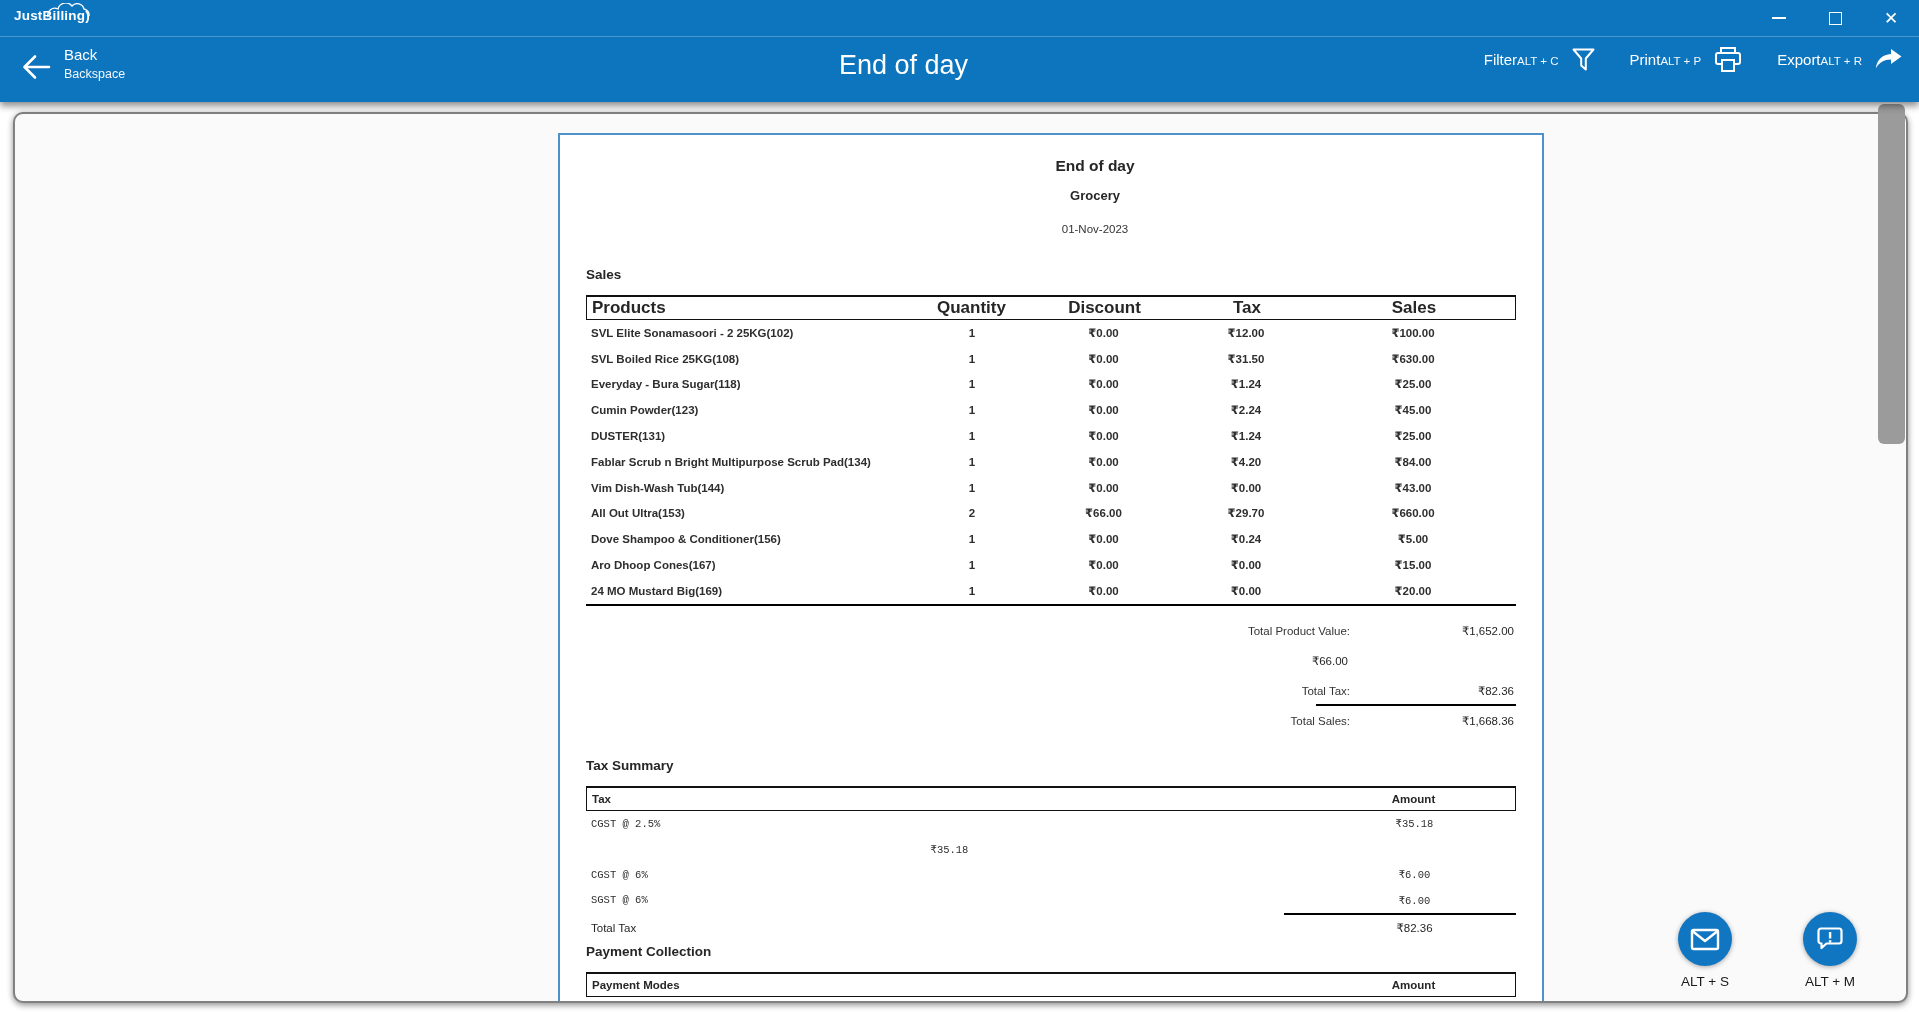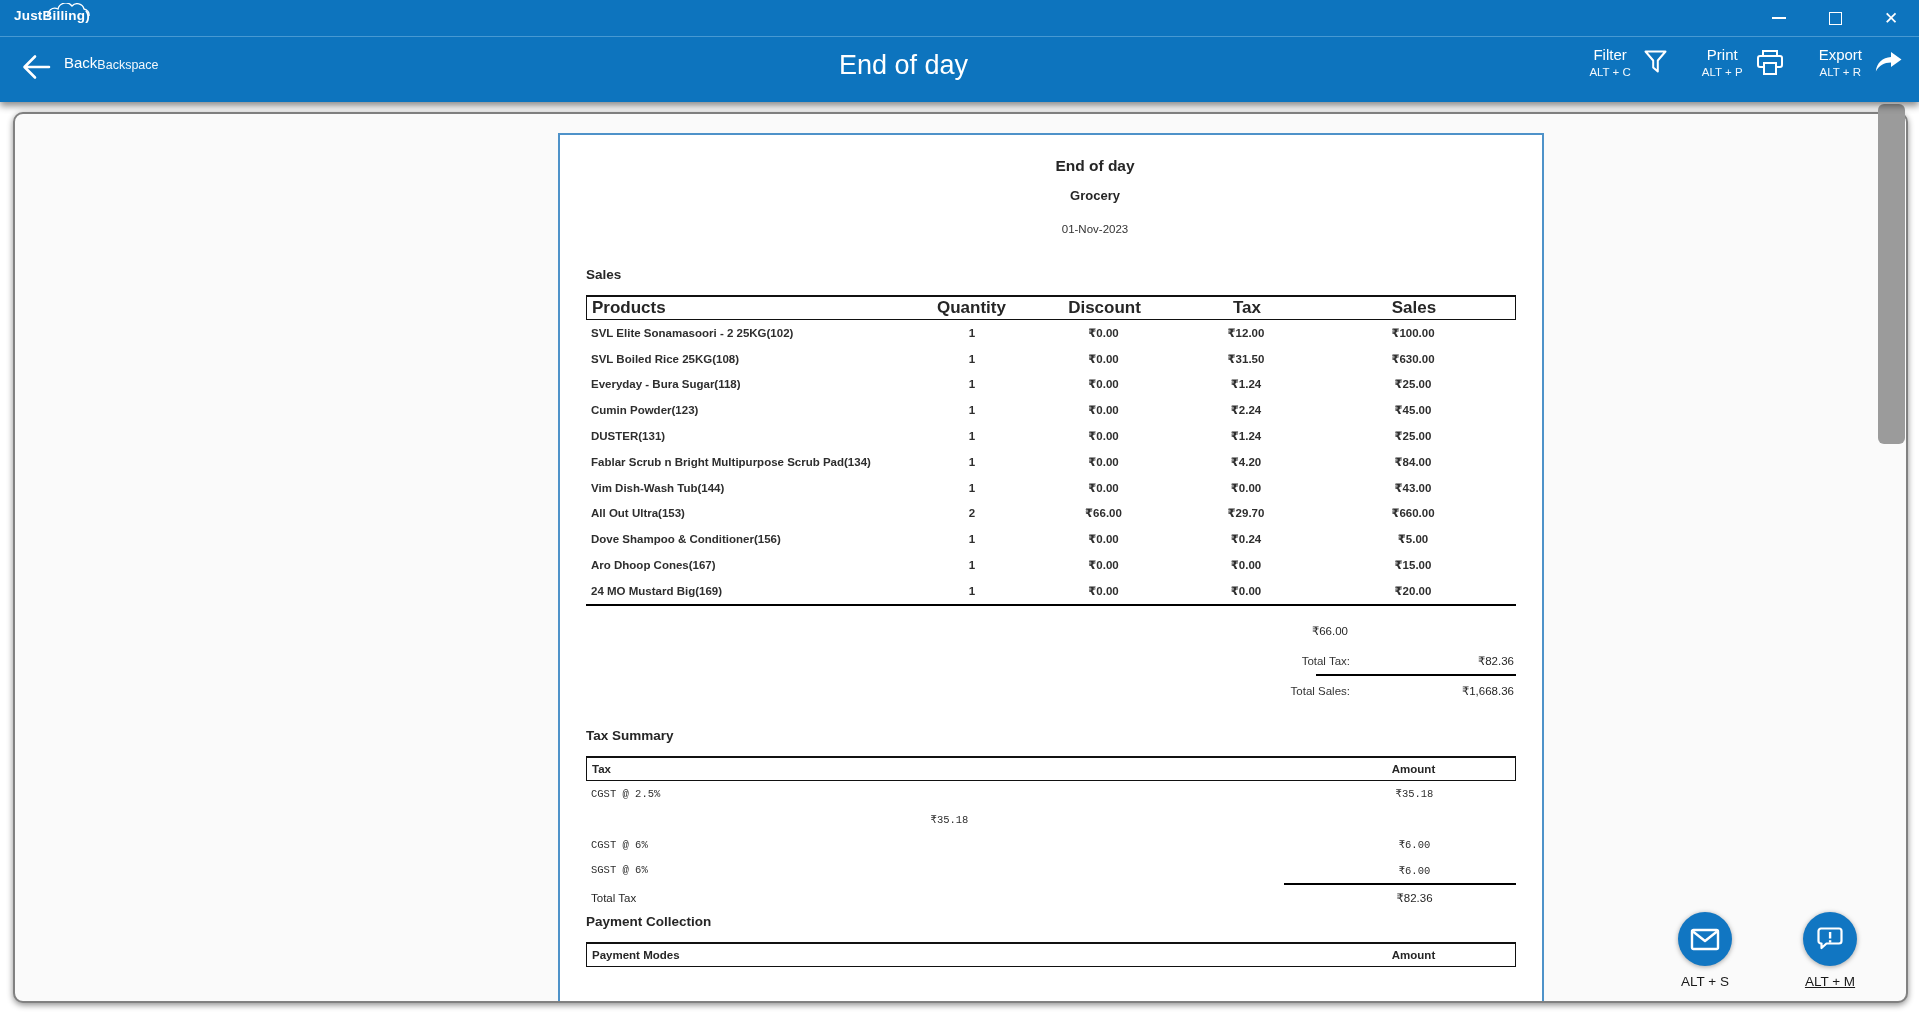--- a/index.html
+++ b/index.html
@@ -19,28 +19,28 @@
   .max-glyph { width:13px; height:13px; border:1.6px solid #fff; }
   .close-glyph { font-size:17px; line-height:17px; }
 
   
   .cmdbar { position:absolute; left:0; top:36px; width:1919px; height:66px;
             background:#0d74be; border-top:1px solid #4799d2;
             box-shadow:0 4px 7px rgba(0,0,0,.45); z-index:20; color:#fff; }
   .back-group { position:absolute; left:20px; top:7px; display:flex;
                 align-items:center; gap:12px; cursor:pointer; }
   .back-arrow { margin-top:8px; }
-  .back-labels { display:flex; flex-direction:row; }
+  .back-labels { display:flex; flex-direction:column; }
   .back-label { font-size:15px; }
   .back-shortcut { font-size:12.5px; margin-top:4px; opacity:.95; }
   .cmd-title { position:absolute; left:0; right:0; top:13px; text-align:center;
                transform:translateX(-56px); font-size:27px; font-weight:300; }
   .actions { position:absolute; right:16px; top:9px; display:flex; gap:34px; }
   .action { display:flex; align-items:center; gap:12px; cursor:pointer; }
-  .action-text { display:flex; flex-direction:column; align-items:center; }
+  .action-text { display:flex; flex-direction:row; align-items:center; }
   .action-label { font-size:15px; }
   .action-shortcut { font-size:11.5px; margin-top:3px; opacity:.95; }
 
   
   .panel { position:absolute; left:13px; top:112px; width:1895px; height:891px;
            background:#fafafa; border:2px solid #818181; border-radius:10px;
            box-shadow:0 2px 6px rgba(0,0,0,.45); overflow:hidden; z-index:1; }
 
   .scroll-thumb { position:absolute; left:1878px; top:104px; width:27px;
                   height:340px; background:#9b9b9b; border-radius:6px; z-index:5; }
@@ -85,21 +85,21 @@
 
   
   .fab { position:absolute; width:54px; height:54px; border-radius:50%;
          background:#1176c2; display:flex; align-items:center; justify-content:center;
          box-shadow:0 1px 5px rgba(0,0,0,.35); z-index:6; cursor:pointer; }
   #fab-email { left:1678px; top:912px; }
   #fab-message { left:1803px; top:912px; }
   .fab-label { position:absolute; width:100px; text-align:center; top:974px;
                font-size:13.5px; color:#1a1a1a; z-index:6; }
   #fab-email-label { left:1655px; }
-  #fab-message-label { left:1780px;text-decoration:underline; }
+  #fab-message-label { left:1780px; }
 </style>
 </head>
 <body>
 
 <div class="titlebar">
   <div class="logo">
     <span>JustBilling</span><span>)</span>
     <svg class="logo-arc" width="72" height="16" viewBox="0 0 72 16">
       <path d="M2 14 a7 7 0 0 1 10 -8 a8 8 0 0 1 14 -3 a7 7 0 0 1 12 3 a6 6 0 0 1 5 7" fill="none" stroke="#fff" stroke-width="1.3"></path>
     </svg>
@@ -258,20 +258,24 @@
         <div class="cc">1</div>
         <div class="cr">₹0.00</div>
         <div class="cr">₹0.00</div>
         <div class="cr">₹20.00</div>
       </div>
       <div class="table-bottom-rule"></div>
     </div>
 
     <div class="totals">
       <div class="t-row">
+        <div class="t-label">Total Product Value:</div>
+        <div class="t-value">₹1,652.00</div>
+      </div>
+      <div class="t-row">
         <div class="t-value">₹66.00</div>
       </div>
       <div class="t-row">
         <div class="t-label">Total Tax:</div>
         <div class="t-value">₹82.36</div>
       </div>
       <div class="rule-totals"></div>
       <div class="t-row">
         <div class="t-label">Total Sales:</div>
         <div class="t-value">₹1,668.36</div>

